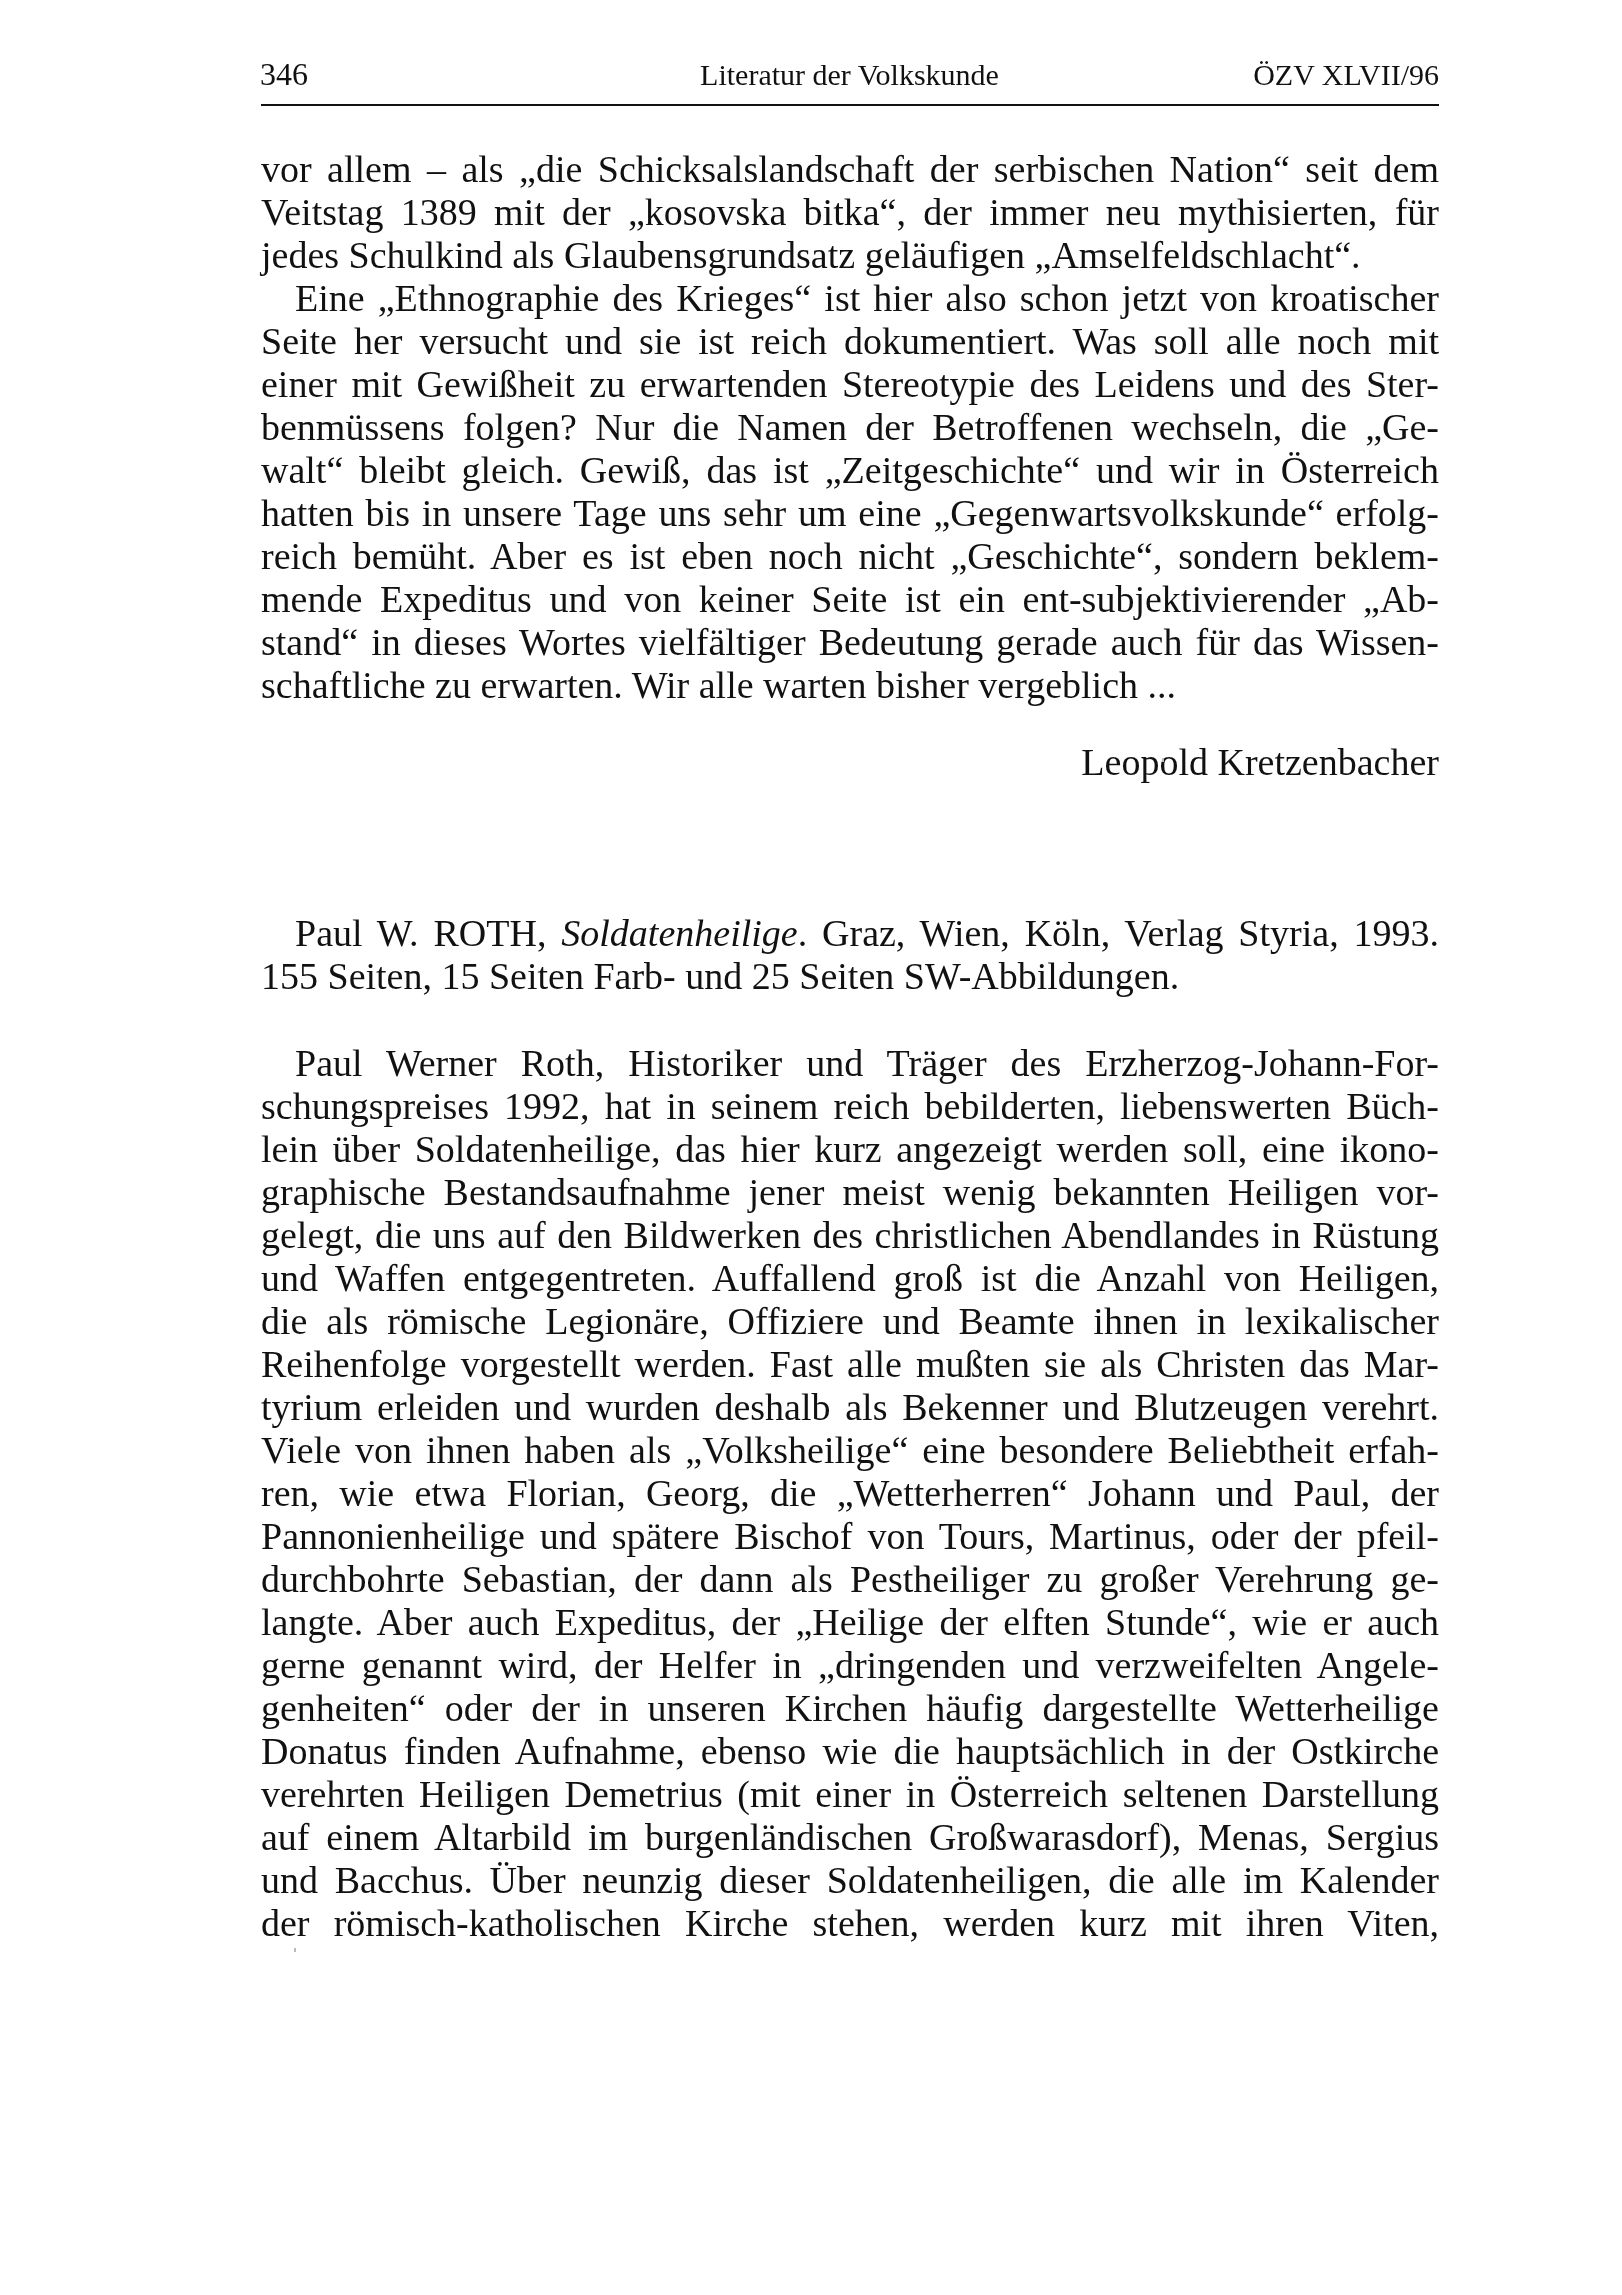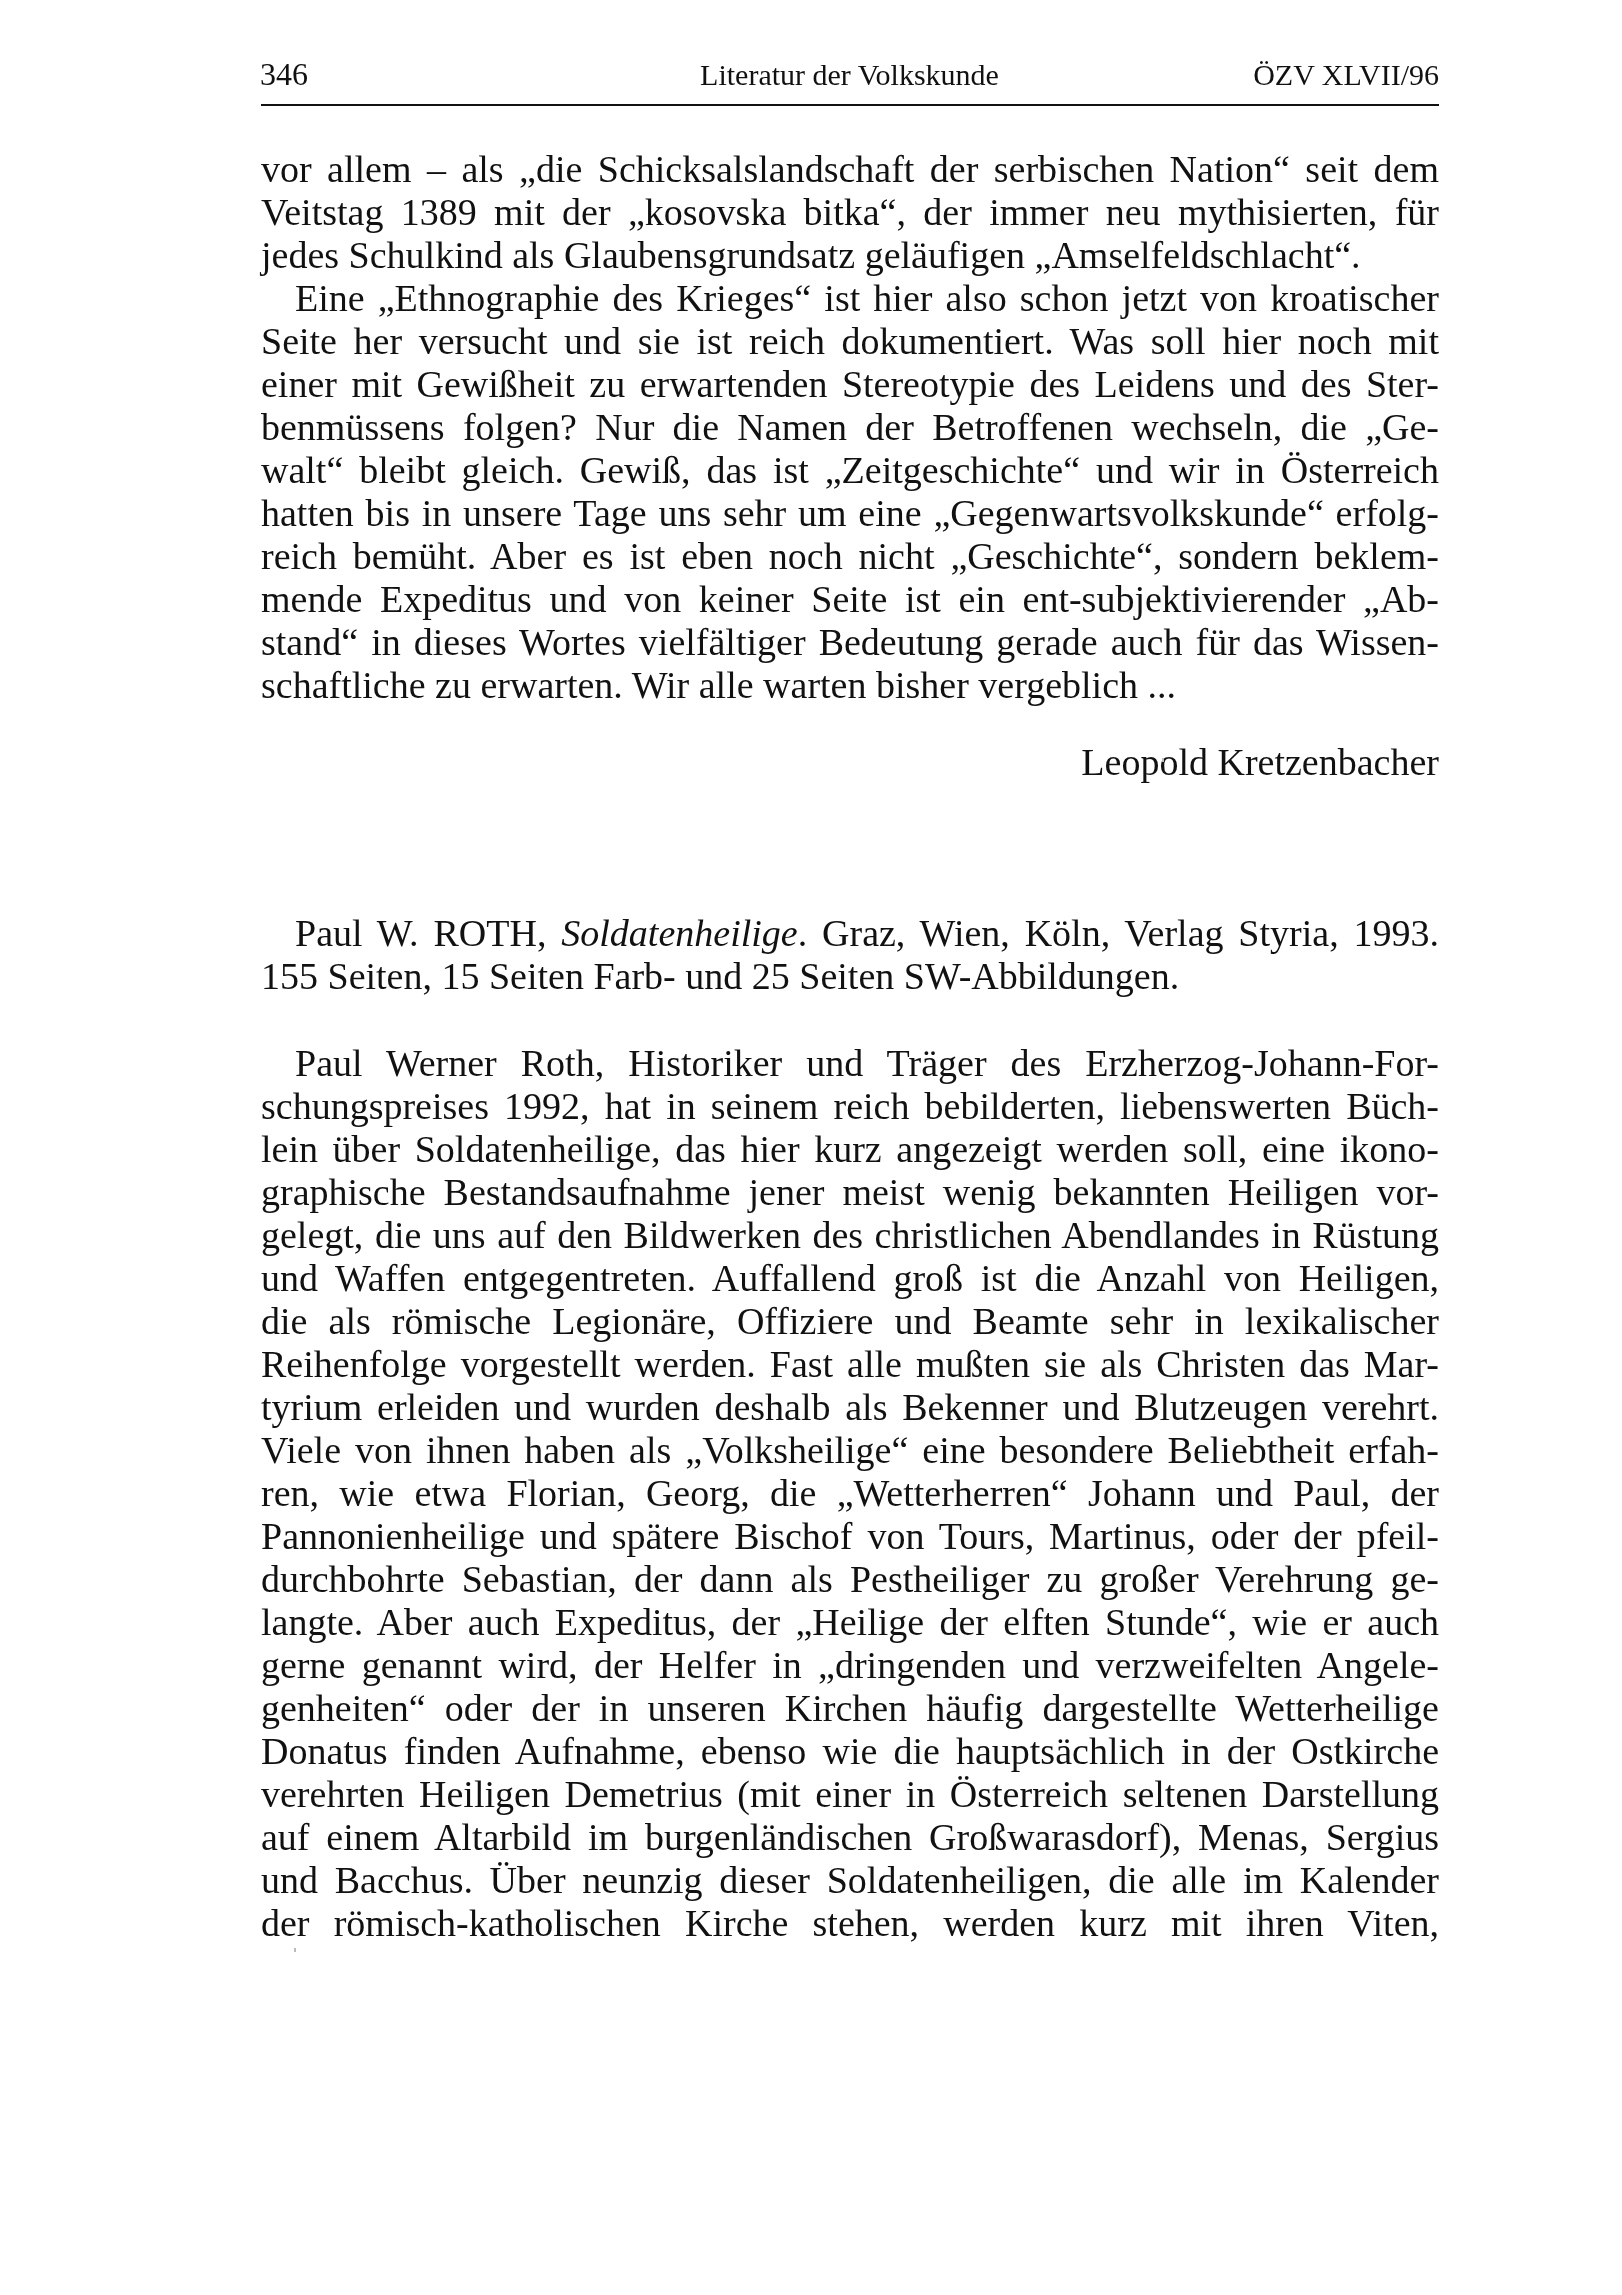--- a/index.html
+++ b/index.html
@@ -92,21 +92,21 @@
     <span class="section-title">Literatur der Volkskunde</span>
     <span class="journal-ref">ÖZV XLVII/96</span>
   </div>
   <div class="head-rule"></div>
 
   <div class="body-text block-1">
     <span class="line">vor allem – als „die Schicksalslandschaft der serbischen Nation“ seit dem</span>
     <span class="line">Veitstag 1389 mit der „kosovska bitka“, der immer neu mythisierten, für</span>
     <span class="line last">jedes Schulkind als Glaubensgrundsatz geläufigen „Amselfeldschlacht“.</span>
     <span class="line indent">Eine „Ethnographie des Krieges“ ist hier also schon jetzt von kroatischer</span>
-    <span class="line">Seite her versucht und sie ist reich dokumentiert. Was soll hier noch mit</span>
+    <span class="line">Seite her versucht und sie ist reich dokumentiert. Was soll alle noch mit</span>
     <span class="line">einer mit Gewißheit zu erwartenden Stereotypie des Leidens und des Ster-</span>
     <span class="line">benmüssens folgen? Nur die Namen der Betroffenen wechseln, die „Ge-</span>
     <span class="line">walt“ bleibt gleich. Gewiß, das ist „Zeitgeschichte“ und wir in Österreich</span>
     <span class="line">hatten bis in unsere Tage uns sehr um eine „Gegenwartsvolkskunde“ erfolg-</span>
     <span class="line">reich bemüht. Aber es ist eben noch nicht „Geschichte“, sondern beklem-</span>
     <span class="line">mende Expeditus und von keiner Seite ist ein ent-subjektivierender „Ab-</span>
     <span class="line">stand“ in dieses Wortes vielfältiger Bedeutung gerade auch für das Wissen-</span>
     <span class="line last">schaftliche zu erwarten. Wir alle warten bisher vergeblich ...</span>
   </div>
   <div class="signature">Leopold Kretzenbacher</div>
@@ -117,21 +117,21 @@
     <span class="line last">155 Seiten, 15 Seiten Farb- und 25 Seiten SW-Abbildungen.</span>
   </div>
 
   <div class="body-text block-2">
     <span class="line indent">Paul Werner Roth, Historiker und Träger des Erzherzog-Johann-For-</span>
     <span class="line">schungspreises 1992, hat in seinem reich bebilderten, liebenswerten Büch-</span>
     <span class="line">lein über Soldatenheilige, das hier kurz angezeigt werden soll, eine ikono-</span>
     <span class="line">graphische Bestandsaufnahme jener meist wenig bekannten Heiligen vor-</span>
     <span class="line">gelegt, die uns auf den Bildwerken des christlichen Abendlandes in Rüstung</span>
     <span class="line">und Waffen entgegentreten. Auffallend groß ist die Anzahl von Heiligen,</span>
-    <span class="line">die als römische Legionäre, Offiziere und Beamte sehr in lexikalischer</span>
+    <span class="line">die als römische Legionäre, Offiziere und Beamte ihnen in lexikalischer</span>
     <span class="line">Reihenfolge vorgestellt werden. Fast alle mußten sie als Christen das Mar-</span>
     <span class="line">tyrium erleiden und wurden deshalb als Bekenner und Blutzeugen verehrt.</span>
     <span class="line">Viele von ihnen haben als „Volksheilige“ eine besondere Beliebtheit erfah-</span>
     <span class="line">ren, wie etwa Florian, Georg, die „Wetterherren“ Johann und Paul, der</span>
     <span class="line">Pannonienheilige und spätere Bischof von Tours, Martinus, oder der pfeil-</span>
     <span class="line">durchbohrte Sebastian, der dann als Pestheiliger zu großer Verehrung ge-</span>
     <span class="line">langte. Aber auch Expeditus, der „Heilige der elften Stunde“, wie er auch</span>
     <span class="line">gerne genannt wird, der Helfer in „dringenden und verzweifelten Angele-</span>
     <span class="line">genheiten“ oder der in unseren Kirchen häufig dargestellte Wetterheilige</span>
     <span class="line">Donatus finden Aufnahme, ebenso wie die hauptsächlich in der Ostkirche</span>

